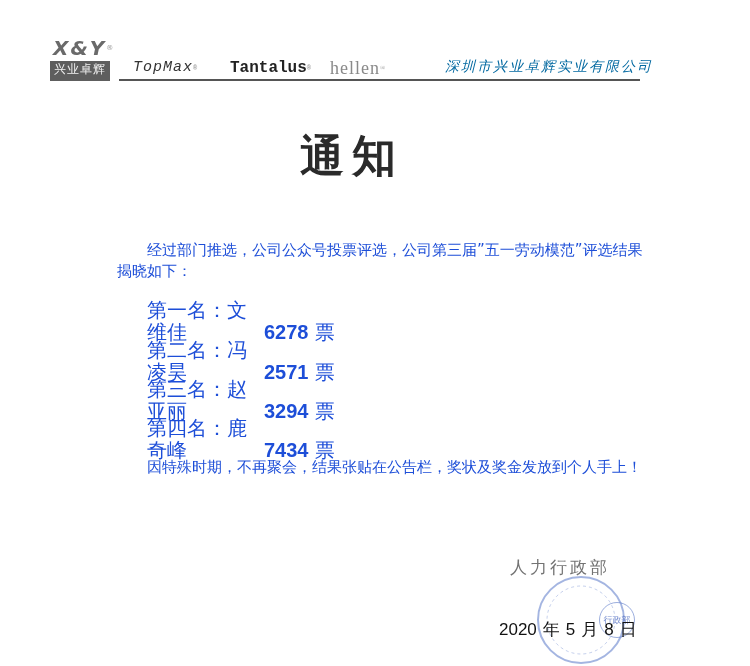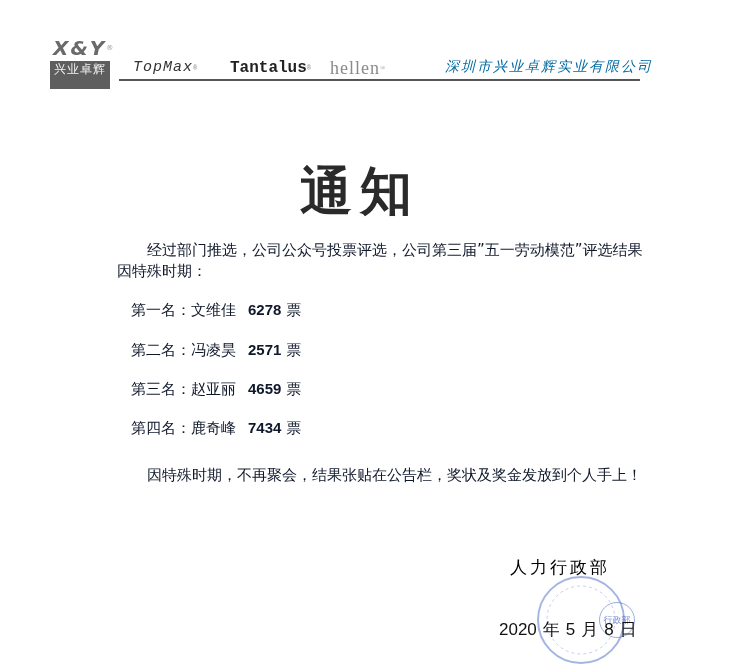--- a/index.html
+++ b/index.html
@@ -6,45 +6,45 @@
   body {
     width:750px; height:666px; background:#ffffff; position:relative; overflow:hidden;
     font-family: "DejaVu Serif", "Liberation Serif", serif; color:#1c1c1c;
   }
   .abs { position:absolute; }
 
   
   .xy-logo { left:53px; top:38px; font-family:"DejaVu Sans","Liberation Sans",sans-serif; font-weight:bold;
     font-style:italic; font-size:20px; letter-spacing:2px; color:#6a6a6a; line-height:20px;text-align:center; }
   .xy-logo sup { font-size:7px; font-weight:normal; font-style:normal; color:#999; vertical-align:top; }
-  .xy-cn { left:50px; top:61px; width:60px; height:28px; background:#5e5e5e; color:#f1f1f1;
+  .xy-cn { left:50px; top:61px; width:60px; height:20px; background:#5e5e5e; color:#f1f1f1;
     font-family:"DejaVu Sans",sans-serif; font-size:12px; line-height:16px; text-align:center; letter-spacing:1px; }
   .brand { top:58px; line-height:20px; }
   .brand-topmax { left:133px; font-family:Liberation Mono, monospace; font-style:italic; font-size:15px; color:#333; letter-spacing:1px; }
   .brand-tantalus { left:230px; font-family:Liberation Mono, monospace; font-weight:bold; font-size:16px; color:#222; }
   .brand-hellen { left:330px; font-family:Liberation Serif, serif; font-size:18px; color:#8a8a8a; letter-spacing:1px; }
   .brand sup { font-size:7px; color:#999; vertical-align:top; font-weight:normal; font-style:normal; }
   .company-name { left:445px; top:58px; font-family:"DejaVu Serif",serif; font-style:italic; font-size:14px; letter-spacing:2px; color:#0369a1; }
   .header-rule { left:119px; top:79px; width:521px; height:2px; background:#555; }
 
   
-  .doc-title { left:300px; top:128px; font-family:"DejaVu Serif",serif; font-size:52px; font-weight:bold; letter-spacing:8px; color:#2a2a2a; line-height:56px;margin-top:35px; }
+  .doc-title { left:300px; top:128px; font-family:"DejaVu Serif",serif; font-size:44px; font-weight:bold; letter-spacing:8px; color:#2a2a2a; line-height:56px; }
 
   
-  .body-text { font-family:"DejaVu Sans","Liberation Sans",sans-serif; font-size:15px; color:#0f172a; line-height:22px; }
+  .body-text { font-family:"DejaVu Sans","Liberation Sans",sans-serif; font-size:15px; color:#1d4ed8; line-height:22px; }
   .intro-line1 { left:147px; top:239px; }
   .intro-line2 { left:117px; top:260px; }
-  .rank-row { left:131px; font-size:15px; }
+  .rank-row { left:147px; font-size:20px; }
   .rank-label { display:inline-block; width:117px; }
   .rank-votes { display:inline-block; font-weight:bold; font-family:"Liberation Sans",sans-serif; }
   .rank-unit { font-weight:normal; font-family:"DejaVu Sans",sans-serif; }
-  .closing { left:147px; top:456px;margin-top:8px; }
+  .closing { left:147px; top:456px; }
 
   
-  .dept { left:510px; top:556px; font-family:"DejaVu Serif",serif; font-size:17px; letter-spacing:3px; color:#000000; }
+  .dept { left:510px; top:556px; font-family:"DejaVu Serif",serif; font-size:17px; letter-spacing:3px; color:#737373; }
   .date { left:499px; top:618px; font-family:Liberation Sans, sans-serif; font-size:17px; color:#111; }
   .date span { margin-right:6px; }
   .stamp { left:537px; top:576px; width:88px; height:88px; border-radius:50%; border:2px solid rgba(90,120,200,0.55); box-sizing:border-box; }
   .stamp-inner { position:absolute; left:24px; top:24px; width:36px; height:36px; border-radius:50%; border:1.5px solid rgba(90,120,200,0.6); box-sizing:border-box;
     font-size:9px; color:rgba(70,100,190,0.75); text-align:center; line-height:34px; font-family:"DejaVu Serif",serif;margin-left:36px; }
   .stamp-ring { position:absolute; left:0; top:0; width:84px; height:84px; }
 </style>
 </head>
 <body>
 
@@ -54,30 +54,30 @@
 <div class="abs brand brand-topmax"><span>TopMax</span><sup>®</sup></div>
 <div class="abs brand brand-tantalus"><span>Tantalus</span><sup>®</sup></div>
 <div class="abs brand brand-hellen"><span>hellen</span><sup>®</sup></div>
 
 <div class="abs company-name">深圳市兴业卓辉实业有限公司</div>
 <div class="abs header-rule"></div>
 
 <div class="abs doc-title">通知</div>
 
 <div class="abs body-text intro-line1">经过部门推选，公司公众号投票评选，公司第三届”五一劳动模范”评选结果</div>
-<div class="abs body-text intro-line2">因特殊时期：</div>
+<div class="abs body-text intro-line2">揭晓如下：</div>
 
 <div class="abs body-text rank-row" style="top:299px;">
   <span class="rank-label">第一名：文维佳</span><span class="rank-votes">6278</span> <span class="rank-unit">票</span>
 </div>
 <div class="abs body-text rank-row" style="top:339px;">
   <span class="rank-label">第二名：冯凌昊</span><span class="rank-votes">2571</span> <span class="rank-unit">票</span>
 </div>
 <div class="abs body-text rank-row" style="top:378px;">
-  <span class="rank-label">第三名：赵亚丽</span><span class="rank-votes">4659</span> <span class="rank-unit">票</span>
+  <span class="rank-label">第三名：赵亚丽</span><span class="rank-votes">3294</span> <span class="rank-unit">票</span>
 </div>
 <div class="abs body-text rank-row" style="top:417px;">
   <span class="rank-label">第四名：鹿奇峰</span><span class="rank-votes">7434</span> <span class="rank-unit">票</span>
 </div>
 
 <div class="abs body-text closing">因特殊时期，不再聚会，结果张贴在公告栏，奖状及奖金发放到个人手上！</div>
 
 <div class="abs stamp">
   <svg class="stamp-ring" viewBox="0 0 84 84">
     <circle cx="42" cy="42" r="34" fill="none" stroke="rgba(90,120,200,0.35)" stroke-width="1" stroke-dasharray="3 3"></circle>

